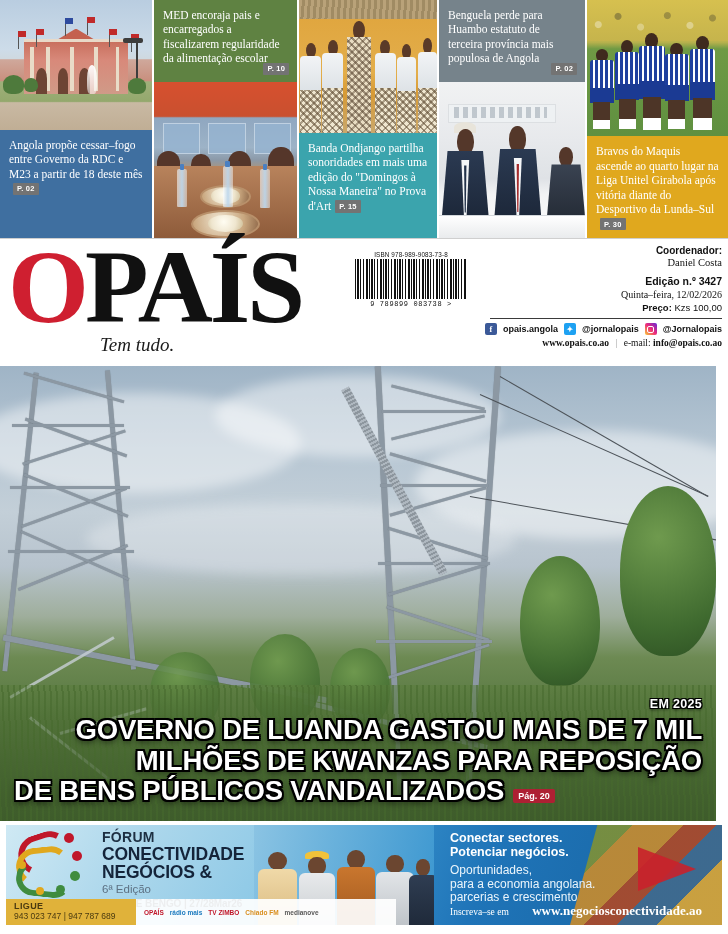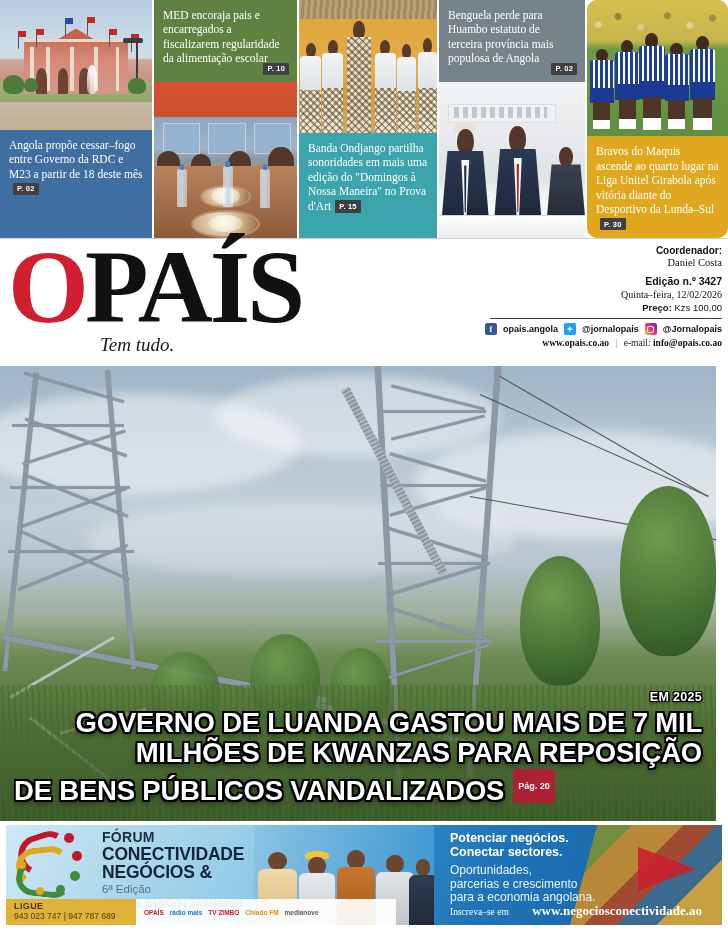--- a/index.html
+++ b/index.html
@@ -23,36 +23,36 @@
     position:relative;
     display:flex;
     flex-direction:column;
     overflow:hidden;
     background:#fff;
   }
   .t1 { width:152px; }
   .t2 { width:143px; }
   .t3 { width:138px; }
   .t4 { width:146px; }
-  .t5 { width:141px;border-radius:10px; }
+  .t5 { width:141px; }
 
   .teaser-photo { position:relative; overflow:hidden; width:100%; }
   .teaser-cap {
     position:relative;
     width:100%;
     padding:8px 9px 7px 9px;
     color:#ffffff;
     font-size:11.5px;
     line-height:1.26;
     font-family:"Liberation Serif", serif;
     flex:1;
   }
   .pbadge {
     display:inline-block;
-    background:#404040;
+    background:#737373;
     color:#fff;
     font-family:"Liberation Sans", sans-serif;
     font-weight:bold;
     font-size:7.5px;
     letter-spacing:.2px;
     padding:1.5px 4px;
     vertical-align:1px;
     margin-left:4px;
     border-radius:1px;
   }
@@ -428,21 +428,21 @@
       0 -1.8px 0 #000, 0 1.8px 0 #000,
       0 3px 6px rgba(0,0,0,.75);
   }
   .headline-last { display:flex; align-items:flex-end; gap:9px; }
   .pag-badge {
     background:#ae2033;
     color:#ffffff;
     font-family:"Liberation Sans", sans-serif;
     font-weight:bold;
     font-size:9px;
-    padding:12px 5px;
+    padding:2px 5px;
     border-radius:2px;
     margin-bottom:4px;
     text-shadow:none;
     white-space:nowrap;
   }
 
   
   .ad-banner {
     position:relative;
     width:716px; height:100px;
@@ -726,20 +726,25 @@
 <div class="masthead">
 
   <div class="logo-wrap">
     <div class="logo-row">
       <span class="logo-o">O</span>
       <span class="logo-pais">PAÍS</span>
     </div>
     <div class="tagline">Tem tudo.</div>
   </div>
 
+  <div class="barcode-box">
+    <div class="isbn-txt">ISBN 978-989-9083-73-8</div>
+    <div class="barcode"></div>
+    <div class="barcode-digits">9  789899  083738   &gt;</div>
+  </div>
 
   <div class="pubinfo">
     <div class="pub-coord-label">Coordenador:</div>
     <div class="pub-coord-name">Daniel Costa</div>
     <div class="pub-edicao">Edição n.º 3427</div>
     <div class="pub-date">Quinta–feira, 12/02/2026</div>
     <div class="pub-price">
       <b>Preço:</b>
       <span>Kzs 100,00</span>
     </div>
@@ -887,25 +892,25 @@
         <div class="ad-p-head"></div>
         <div class="ad-p-body" style="background:linear-gradient(to bottom,#2f3d52,#1f2a3a)"></div>
       </div>
   </div>
 
   <div class="ad-right">
     <div class="ad-collage"></div>
     <div class="ad-arrow"></div>
 
     <div class="ad-rtext">
+      <div class="ad-r1">Conectar sectores.</div>
       <div class="ad-r1">Potenciar negócios.</div>
-      <div class="ad-r1">Conectar sectores.</div>
       <div class="ad-r2">Oportunidades,</div>
+      <div class="ad-r2" style="margin-top:0">para a economia angolana.</div>
       <div class="ad-r2" style="margin-top:0">parcerias e crescimento</div>
-      <div class="ad-r2" style="margin-top:0">para a economia angolana.</div>
     </div>
 
     <div class="ad-inscr">
       <span>Inscreva–se em</span>
       <b>www.negociosconectividade.ao</b>
     </div>
   </div>
 
   <div class="ad-sponsors">
     <span class="sp sp-a">OPAÍS</span>

